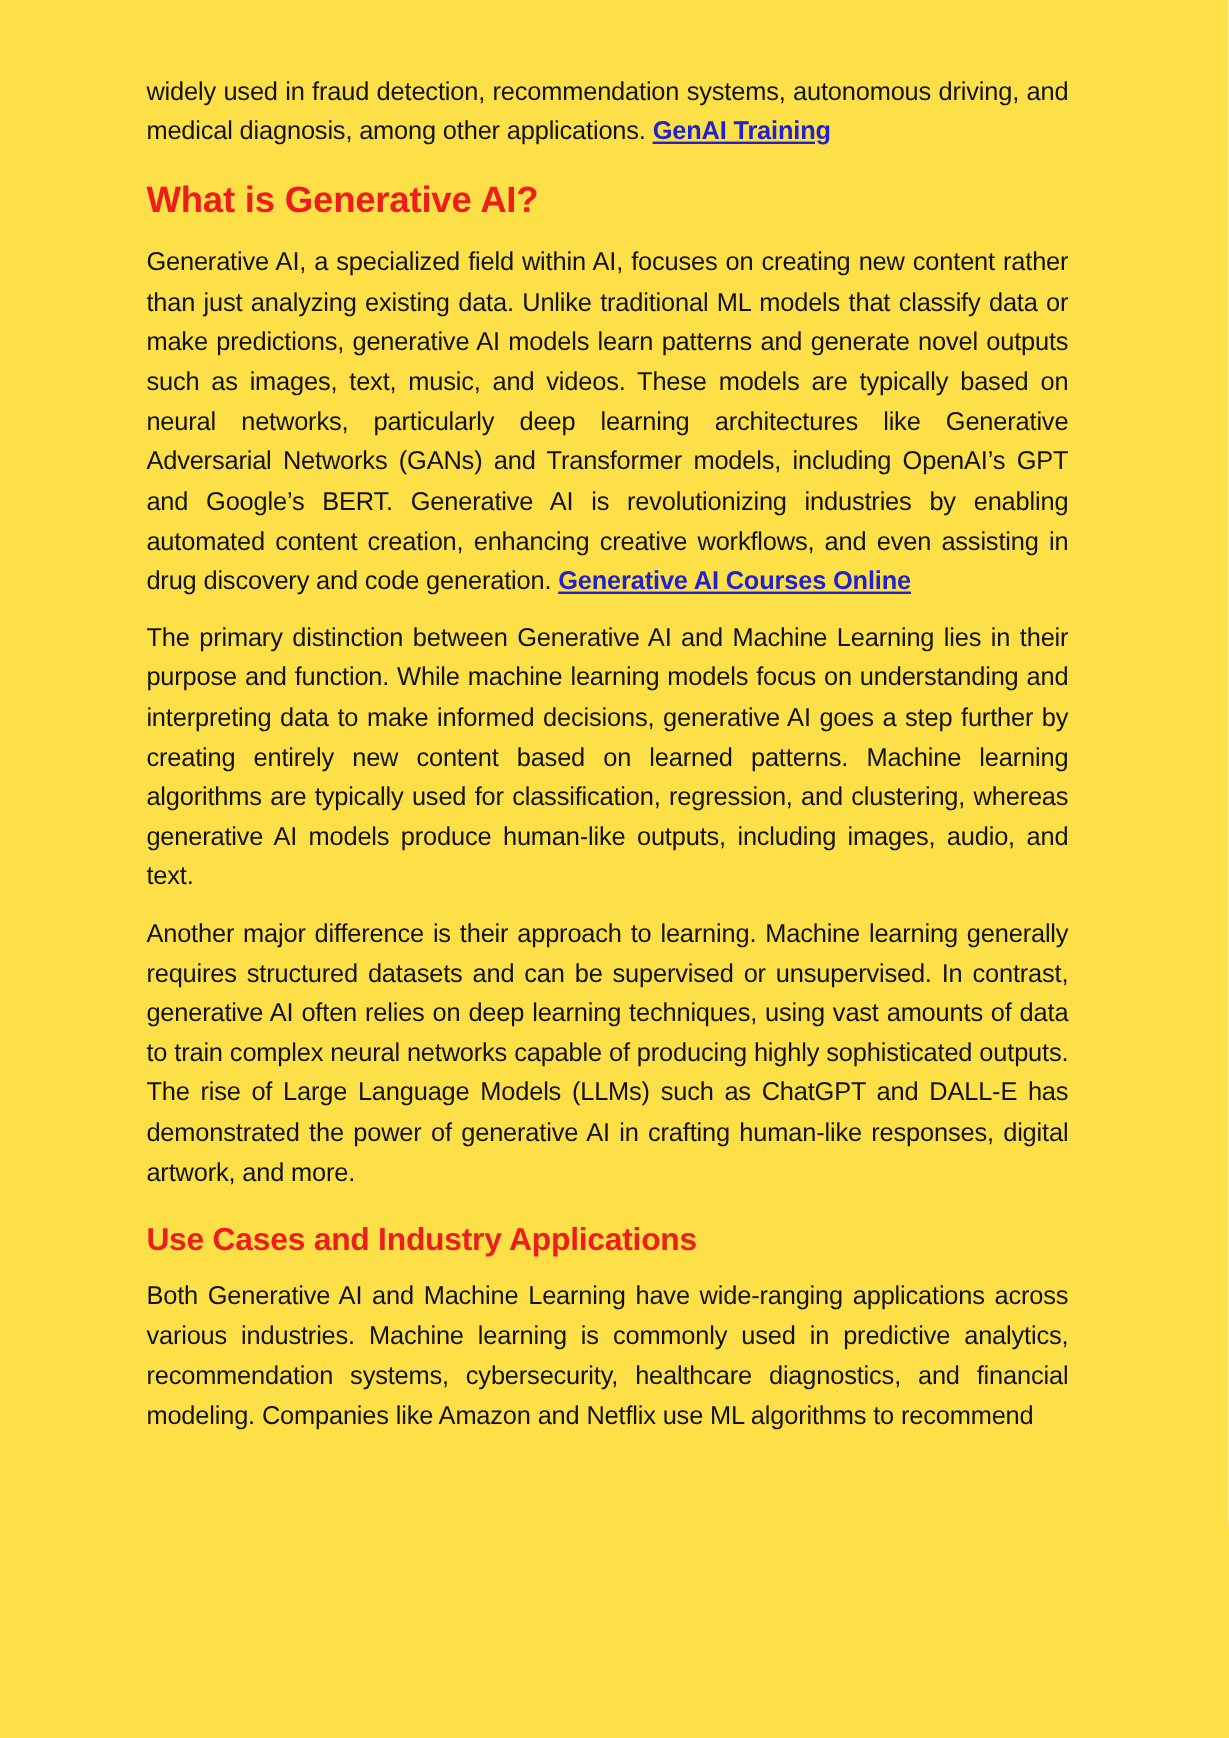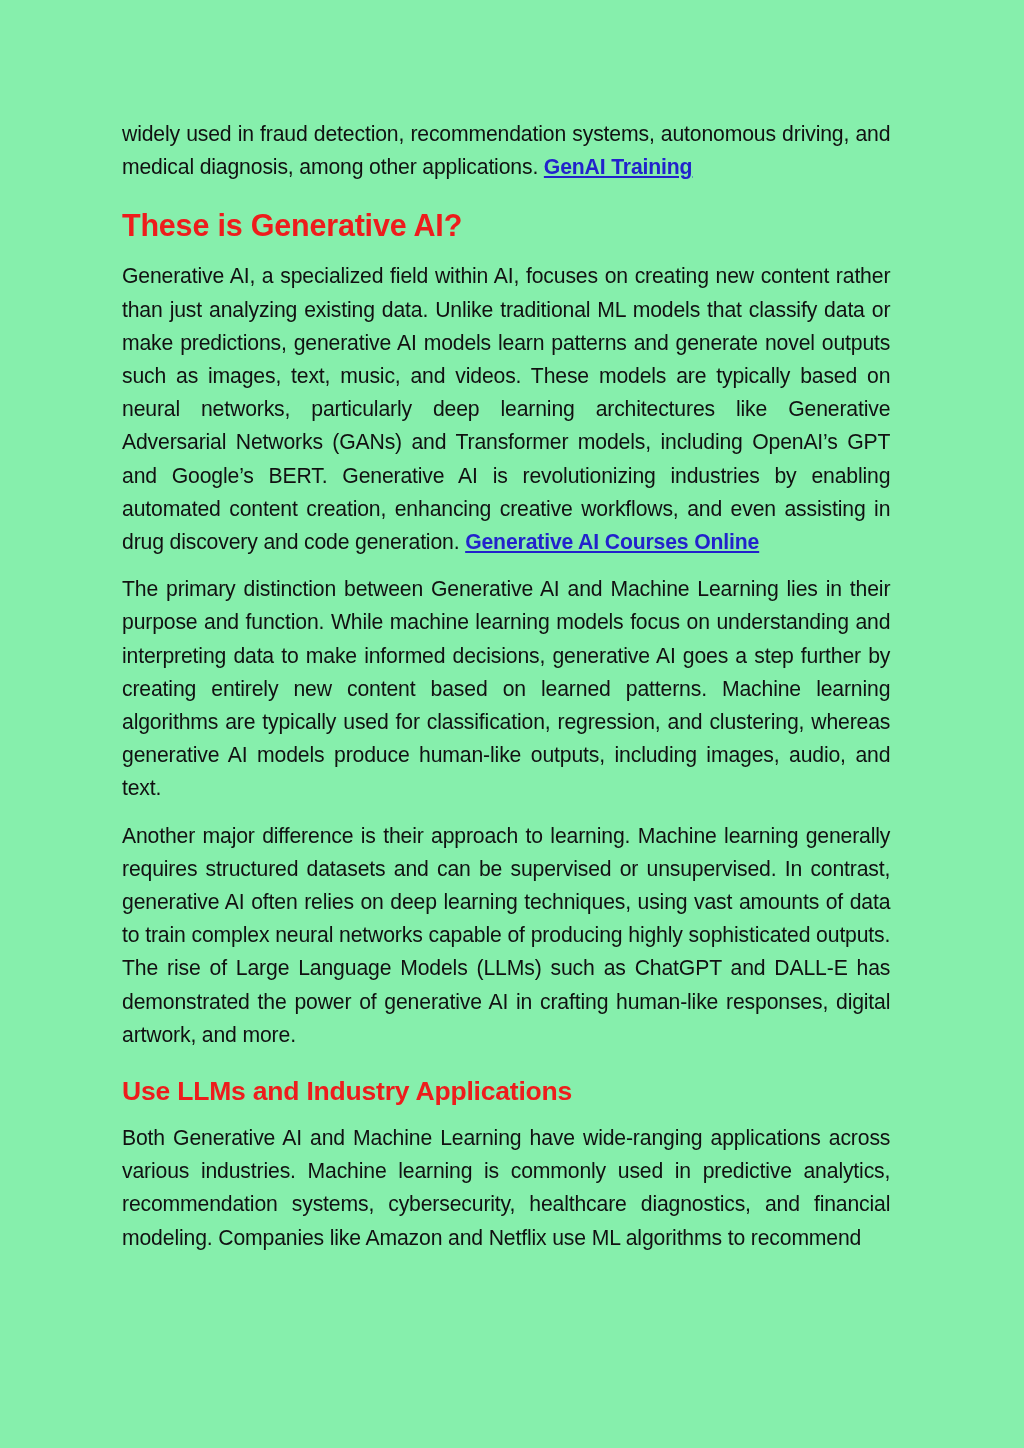--- a/index.html
+++ b/index.html
@@ -10,23 +10,23 @@
   body {
     width: 1024px;
     height: 1448px;
     font-family: "Liberation Sans", "DejaVu Sans", sans-serif;
     color: #000000;
     overflow: hidden;
   }
   .page {
     width: 1024px;
     height: 1448px;
-    background: #86efac;
+    background: #fde047;
     box-sizing: border-box;
-    padding: 118px 122px 0 122px;
+    padding: 60px 122px 0 122px;
     position: relative;
   }
   .doc-body {
     width: 780px;
   }
   p.para {
     margin: 0 0 14px 0;
     font-size: 21.5px;
     line-height: 33.2px;
     text-align: justify;
@@ -72,27 +72,27 @@
   }
 </style>
 </head>
 <body>
 
 <div class="page">
   <div class="doc-body">
 
     <p class="para last-line-natural"><span>widely used in fraud detection, recommendation systems, autonomous driving, and medical diagnosis, among other applications. </span><a class="doclink" href="#">GenAI Training</a></p>
 
-    <h2 class="heading">These is Generative AI?</h2>
+    <h2 class="heading">What is Generative AI?</h2>
 
     <p class="para last-line-natural"><span>Generative AI, a specialized field within AI, focuses on creating new content rather than just analyzing existing data. Unlike traditional ML models that classify data or make predictions, generative AI models learn patterns and generate novel outputs such as images, text, music, and videos. These models are typically based on neural networks, particularly deep learning architectures like Generative Adversarial Networks (GANs) and Transformer models, including OpenAI’s GPT and Google’s BERT. Generative AI is revolutionizing industries by enabling automated content creation, enhancing creative workflows, and even assisting in drug discovery and code generation. </span><a class="doclink" href="#">Generative AI Courses Online</a></p>
 
 
     <p class="para last-line-natural">The primary distinction between Generative AI and Machine Learning lies in their purpose and function. While machine learning models focus on understanding and interpreting data to make informed decisions, generative AI goes a step further by creating entirely new content based on learned patterns. Machine learning algorithms are typically used for classification, regression, and clustering, whereas generative AI models produce human-like outputs, including images, audio, and text.</p>
 
     <p class="para last-line-natural">Another major difference is their approach to learning. Machine learning generally requires structured datasets and can be supervised or unsupervised. In contrast, generative AI often relies on deep learning techniques, using vast amounts of data to train complex neural networks capable of producing highly sophisticated outputs. The rise of Large Language Models (LLMs) such as ChatGPT and DALL-E has demonstrated the power of generative AI in crafting human-like responses, digital artwork, and more.</p>
 
-    <h3 class="heading-sm">Use LLMs and Industry Applications</h3>
+    <h3 class="heading-sm">Use Cases and Industry Applications</h3>
 
     <p class="para">Both Generative AI and Machine Learning have wide-ranging applications across various industries. Machine learning is commonly used in predictive analytics, recommendation systems, cybersecurity, healthcare diagnostics, and financial modeling. Companies like Amazon and Netflix use ML algorithms to recommend</p>
 
   </div>
 </div>
 
 </body></html>

